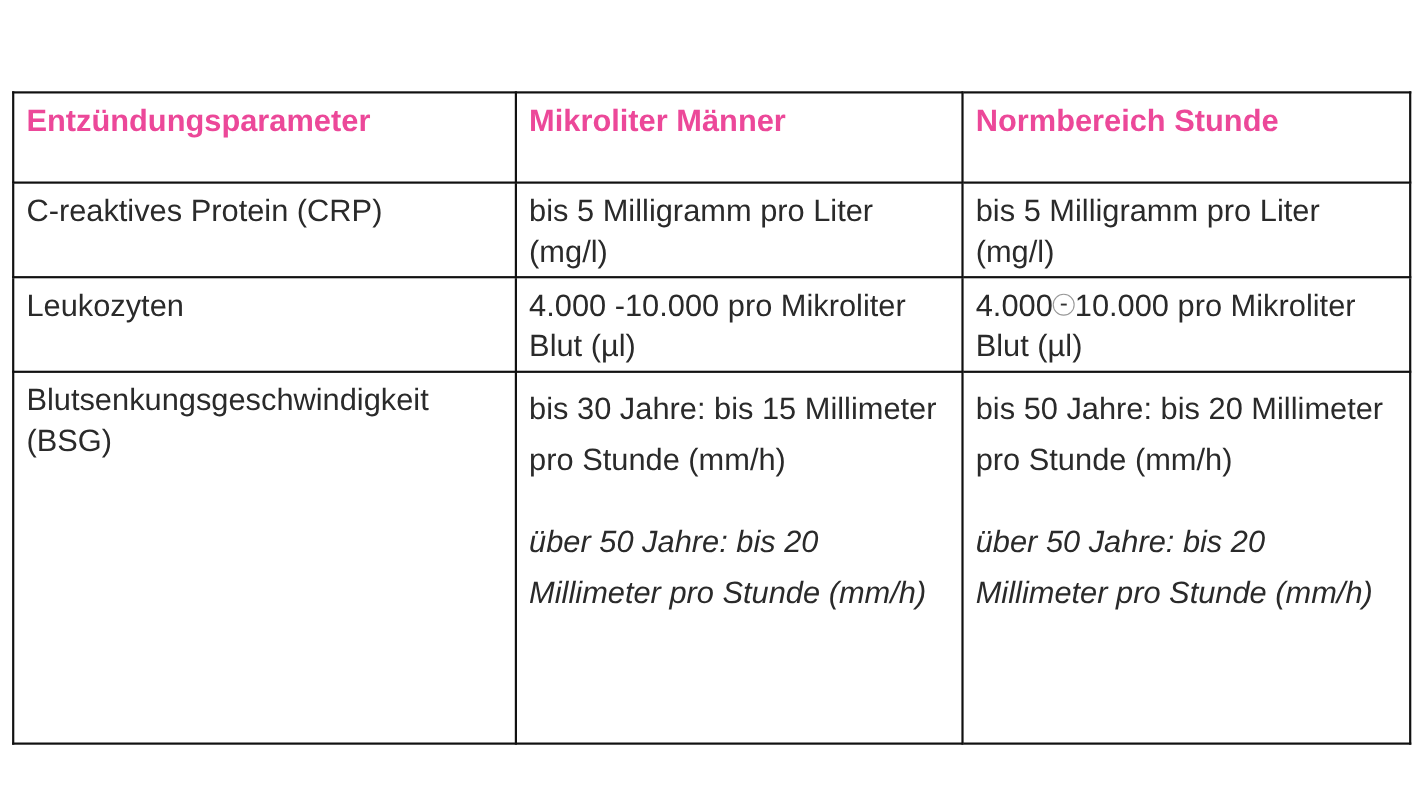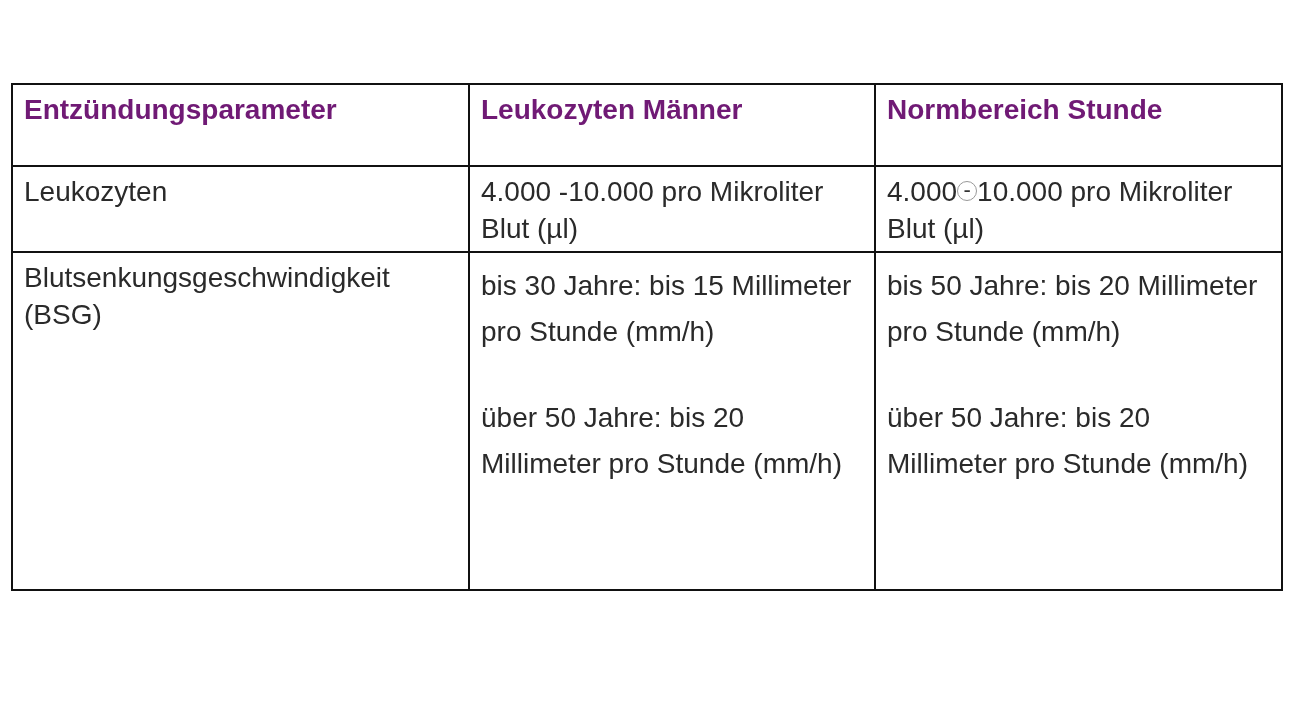--- a/index.html
+++ b/index.html
@@ -29,37 +29,38 @@
       border: 2px solid #111111;
       vertical-align: top;
       text-align: left;
       padding: 6px 10px 4px 11px;
       font-size: 28px;
       line-height: 37px;
       color: #2a2a2a;
     }
     table.params th {
       font-weight: bold;
-      color: #701a75;
+      color: #ec4899;
       height: 70px;
       padding-top: 6px;
       border-radius: 11px;
     }
     col.c1 { width: 457px; }
     col.c2 { width: 406px; }
     col.c3 { width: 407px; }
     tr.row-crp td { height: 74px; }
     tr.row-leuko td { height: 74px; }
     tr.row-bsg td { height: 322px; }
     .bsg-para {
       line-height: 46px;
       margin: 0;
     }
     .bsg-para + .bsg-para {
-      margin-top: 40px;
+      margin-top: 29px;
+      font-style: italic;
     }
     .bsg-cell {
       padding-top: 10px !important;
     }
     .sep-mark {
       display: inline-block;
       width: 18px;
       height: 18px;
       border: 1px solid #999999;
       border-radius: 50%;
@@ -77,22 +78,27 @@
 <div class="table-wrap">
   <table class="params">
     <colgroup>
       <col class="c1">
         <col class="c2">
         <col class="c3">
     </colgroup>
     <tbody>
         <tr>
       <th>Entzündungsparameter</th>
-      <th>Leukozyten Männer</th>
+      <th>Mikroliter Männer</th>
       <th>Normbereich Stunde</th>
+    </tr>
+    <tr class="row-crp">
+      <td>C-reaktives Protein (CRP)</td>
+      <td>bis 5 Milligramm pro Liter (mg/l)</td>
+      <td>bis 5 Milligramm pro Liter (mg/l)</td>
     </tr>
     <tr class="row-leuko">
       <td>Leukozyten</td>
       <td>4.000 -10.000 pro Mikroliter Blut (µl)</td>
       <td><span>4.000</span><span class="sep-mark">-</span><span>10.000 pro Mikroliter Blut (µl)</span></td>
     </tr>
     <tr class="row-bsg">
       <td>Blutsenkungsgeschwindigkeit (BSG)</td>
       <td class="bsg-cell">
         <p class="bsg-para">bis 30 Jahre: bis 15 Millimeter pro Stunde (mm/h)</p>

